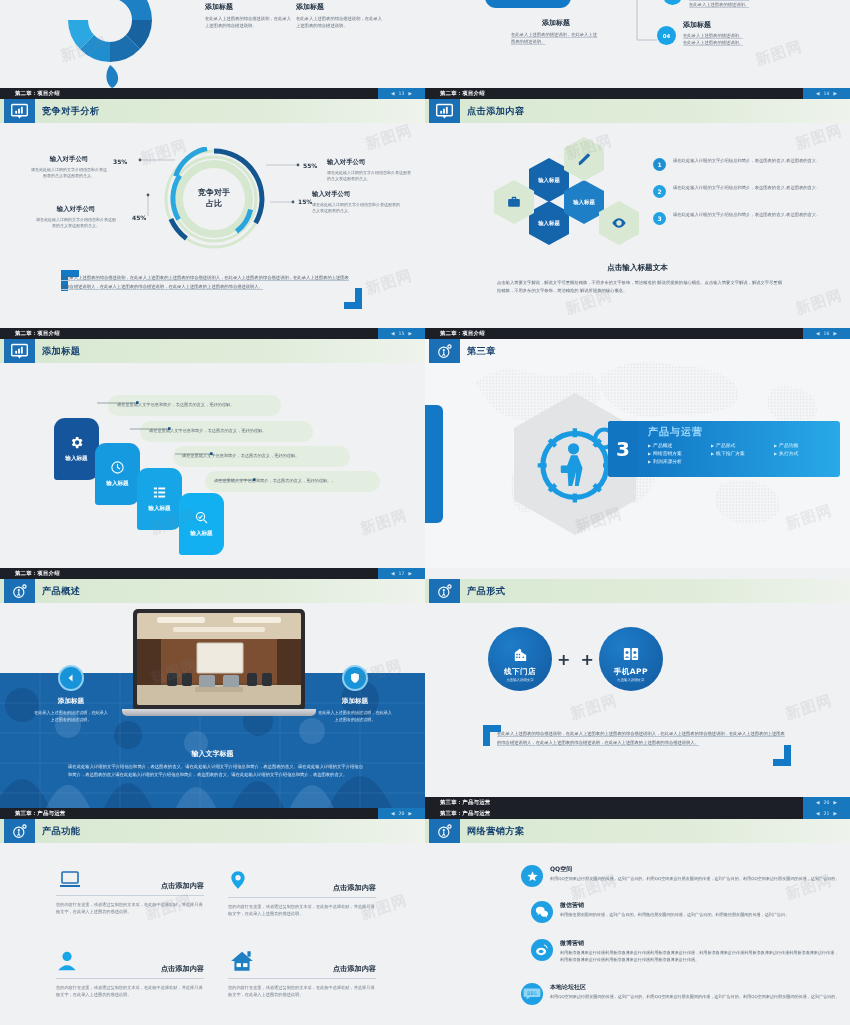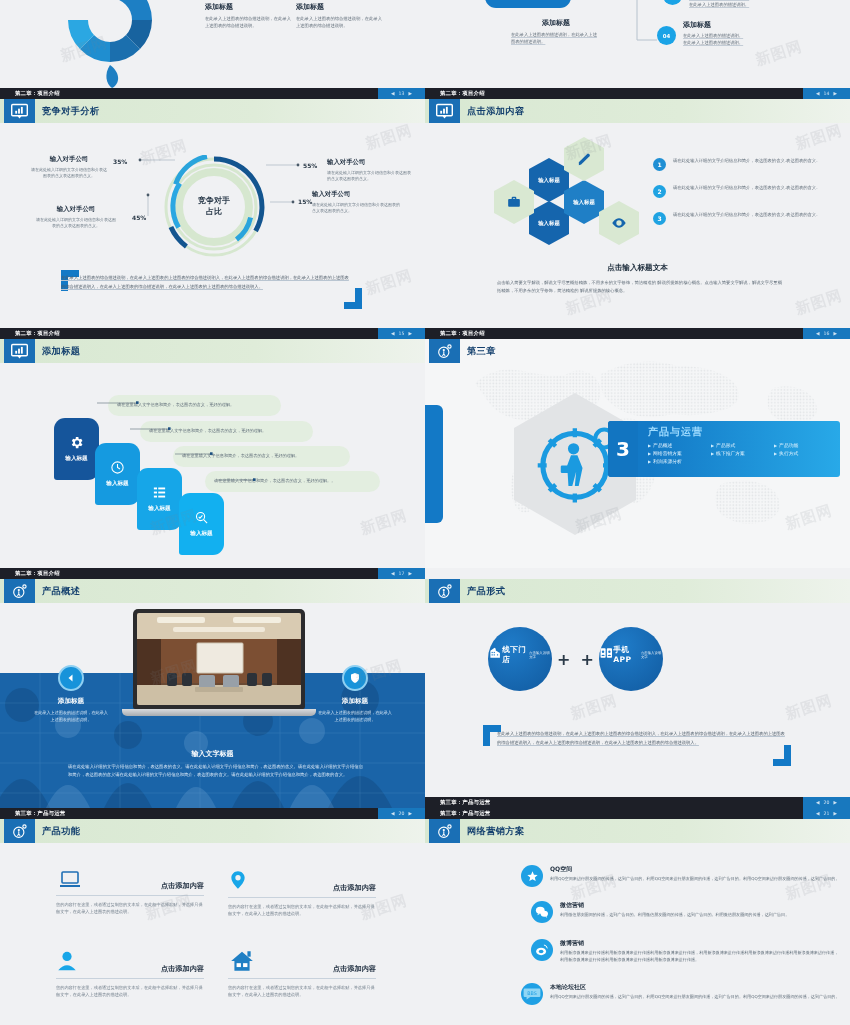--- a/index.html
+++ b/index.html
@@ -56,21 +56,21 @@
     position: absolute; color: rgba(120,130,140,.13);
     font-size: 15px; font-weight: bold; transform: rotate(-18deg);
     pointer-events: none; letter-spacing: 1px;
   }
   
   .partial { position:absolute; top:0; width:425px; height:88px;
              background:#f0f1f3; overflow:hidden; }
   .ptitle { font-size:7px; font-weight:bold; color:#1b2b3d; }
   .ptext { font-size:4.3px; color:#5d6a76; line-height:1.55; }
   
-  .donutwrap { position:absolute; left:162px; top:32px; width:104px; height:104px;text-align:center; }
+  .donutwrap { position:absolute; left:162px; top:24px; width:104px; height:104px;text-align:center; }
   .donutlabel {
     position:absolute; left:0; top:0; width:104px; height:104px;
     display:flex; flex-direction:column; align-items:center; justify-content:center;
     font-size:8px; font-weight:bold; color:#2c3c4c; line-height:1.35;
   }
   .ci-title { font-size:6.4px; font-weight:bold; color:#1f2f40; }
   .ci-body  { font-size:4px; color:#6a7884; line-height:1.55; }
   .pct { font-size:6px; font-weight:bold; color:#2b3a48; }
   .summary { font-size:4.3px; color:#4c5a67; line-height:2.0;
              text-decoration:underline; text-decoration-color:#b9c5d1; }
@@ -122,21 +122,21 @@
     position:absolute; left:0; width:425px;
     background: linear-gradient(to right,#1a5c9e,#1f6fb8 40%,#1a60a4);
   }
   .circ-icon {
     border-radius:50%; display:flex;align-items:center;justify-content:center;
     color:#fff;
   }
   
   .bigcirc {
     width:64px;height:64px;border-radius:50%;
-    display:flex;flex-direction:row;align-items:center;justify-content:flex-end;
+    display:flex;flex-direction:column;align-items:center;justify-content:flex-end;
     padding-bottom:9px; color:#fff;
   }
   .bc-title{font-size:7.6px;font-weight:bold;letter-spacing:.4px;}
   .bc-sub{font-size:3.4px;opacity:.92;margin-top:1px;}
   .plus{font-size:16px;font-weight:bold;color:#2b3a48;margin:0 5px;}
   
   .pf-title{font-size:7.2px;font-weight:bold;color:#253445;text-align:right;}
   .pf-body{font-size:4.2px;color:#697784;line-height:1.75;}
   .pf-rule{height:1px;background:#c8d2dc;}
   

